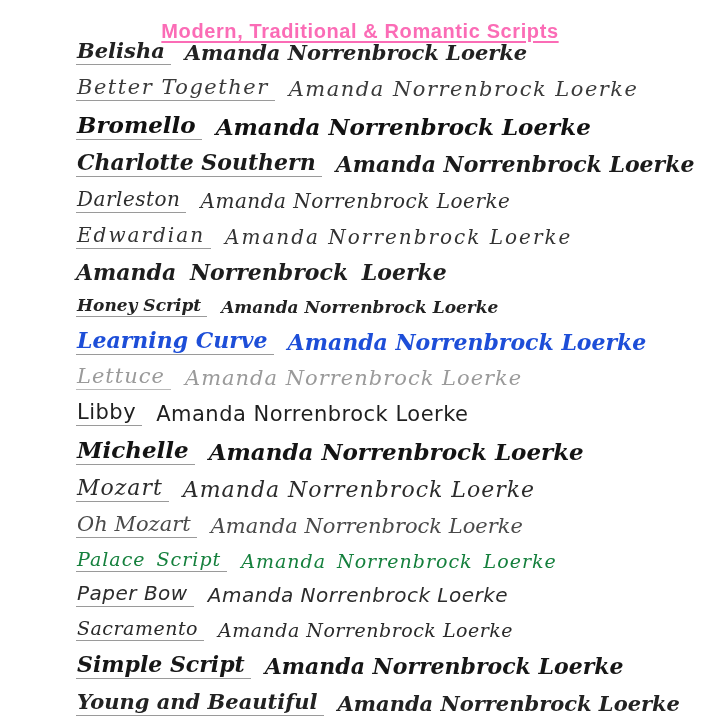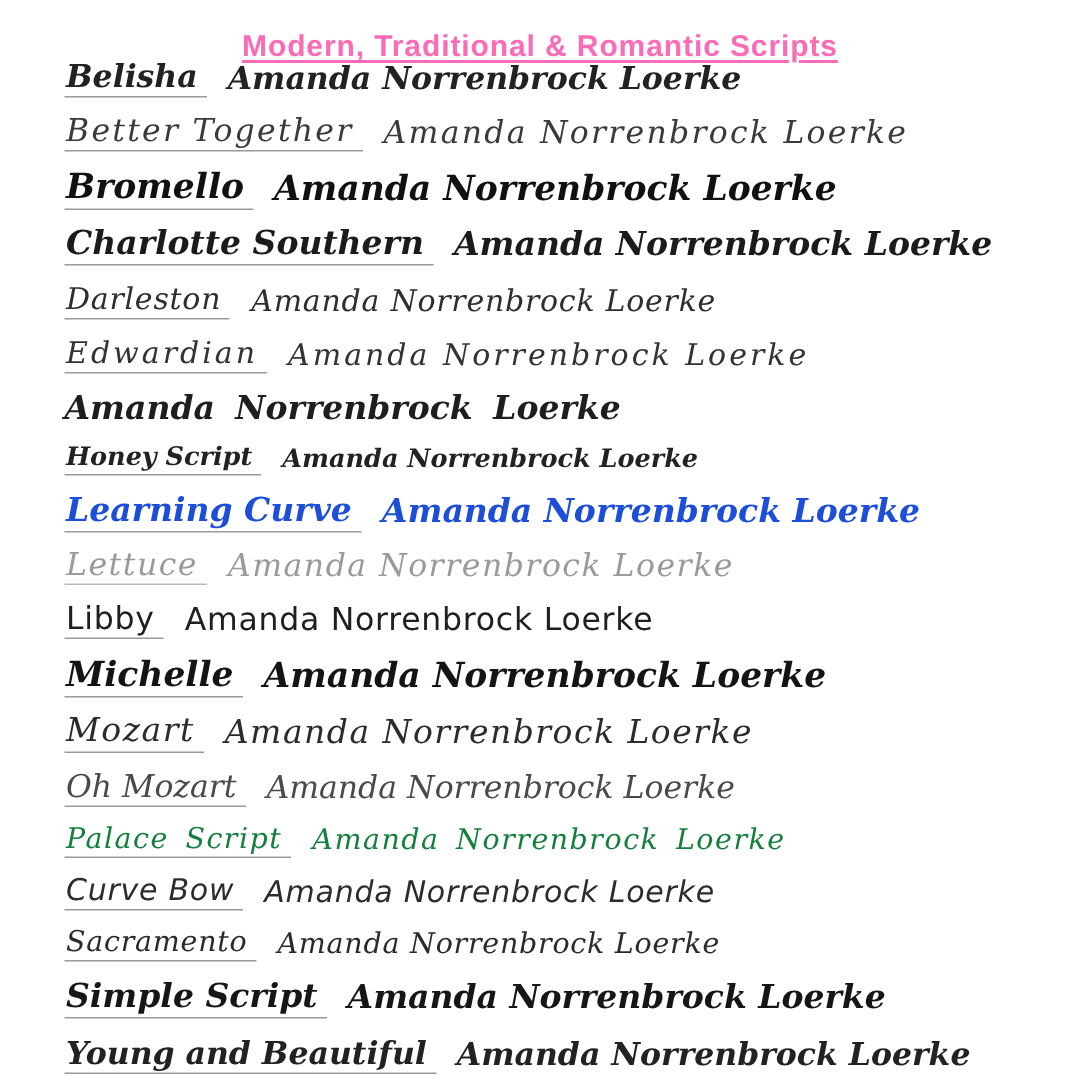--- a/index.html
+++ b/index.html
@@ -32,22 +32,22 @@
     top: 38px;
     left: 0;
     right: 0;
     bottom: 4px;
     display: flex;
     flex-direction: column;
     justify-content: space-between;
   }
   .row {
     display: flex;
-    align-items: center;
-    padding-left: 43px;
+    align-items: flex-end;
+    padding-left: 76px;
     white-space: nowrap;
     font-family: "DejaVu Serif", serif;
     font-style: italic;
   }
   .fname {
     border-bottom: 1px solid #9a9a9a;
     padding: 0 6px 1px 1px;
     margin-right: 14px;
   }
   
@@ -133,21 +133,21 @@
   </div>
       <div class="row r13">
     <span class="fname">Oh Mozart</span>
     <span class="fsample">Amanda Norrenbrock Loerke</span>
   </div>
       <div class="row r14">
     <span class="fname">Palace Script</span>
     <span class="fsample">Amanda Norrenbrock Loerke</span>
   </div>
       <div class="row r15">
-    <span class="fname">Curve Bow</span>
+    <span class="fname">Paper Bow</span>
     <span class="fsample">Amanda Norrenbrock Loerke</span>
   </div>
       <div class="row r16">
     <span class="fname">Sacramento</span>
     <span class="fsample">Amanda Norrenbrock Loerke</span>
   </div>
       <div class="row r17">
     <span class="fname">Simple Script</span>
     <span class="fsample">Amanda Norrenbrock Loerke</span>
   </div>

